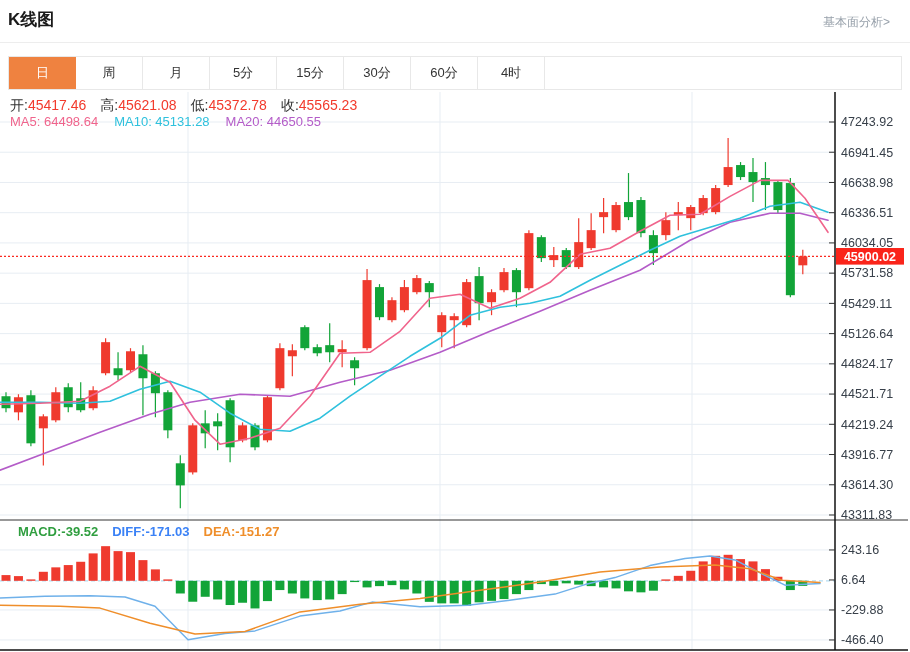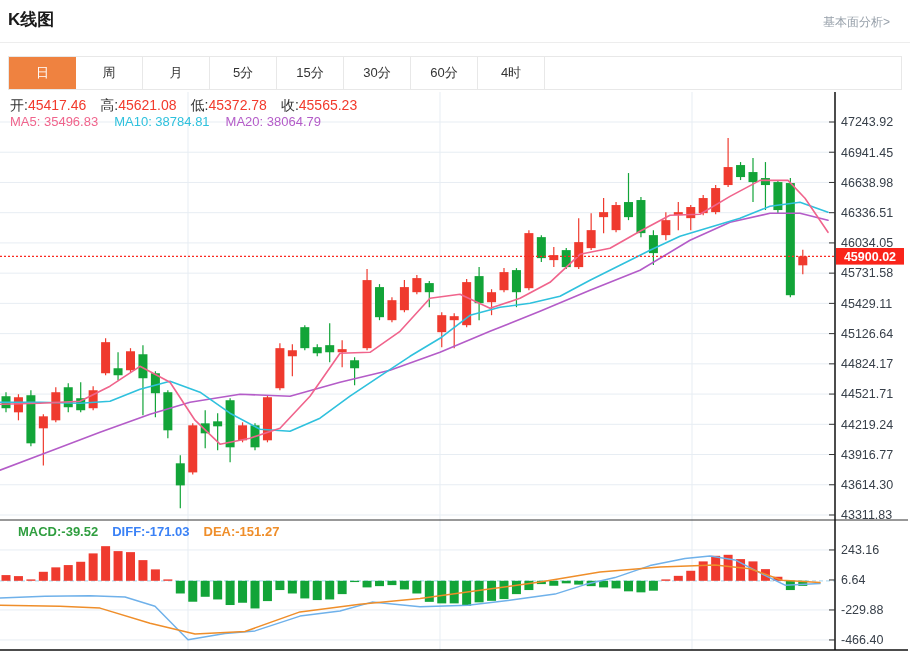--- a/index.html
+++ b/index.html
@@ -34,21 +34,21 @@
       <div class="tab">周</div>
       <div class="tab">月</div>
       <div class="tab">5分</div>
       <div class="tab">15分</div>
       <div class="tab">30分</div>
       <div class="tab">60分</div>
       <div class="tab">4时</div>
     </div>
 
   <div class="legend1"><span class="lab">开:</span><span class="val" style="color: rgb(242, 58, 44);">45417.46</span><span class="lab">高:</span><span class="val" style="color: rgb(242, 58, 44);">45621.08</span><span class="lab">低:</span><span class="val" style="color: rgb(242, 58, 44);">45372.78</span><span class="lab">收:</span><span class="val" style="color: rgb(242, 58, 44);">45565.23</span></div>
-  <div class="legend2"><span style="color: rgb(240, 100, 140);">MA5: 35496.83</span><span style="color: rgb(47, 193, 221);">MA10: 38784.81</span><span style="color: rgb(180, 92, 200);">MA20: 38064.79</span></div>
+  <div class="legend2"><span style="color: rgb(240, 100, 140);">MA5: 64498.64</span><span style="color: rgb(47, 193, 221);">MA10: 45131.28</span><span style="color: rgb(180, 92, 200);">MA20: 44650.55</span></div>
   <div class="macd-legend"><span style="color: rgb(47, 158, 63);">MACD:-39.52</span><span style="color: #3b82f6;">DIFF:-171.03</span><span style="color: rgb(239, 142, 42);">DEA:-151.27</span></div>
 
   <svg id="chart-svg" width="910" height="652" viewBox="0 0 910 652">
       <line x1="0" y1="122" x2="835" y2="122" stroke="#e7edf3" stroke-width="1"></line>
       <line x1="0" y1="152.23" x2="835" y2="152.23" stroke="#e7edf3" stroke-width="1"></line>
       <line x1="0" y1="182.46" x2="835" y2="182.46" stroke="#e7edf3" stroke-width="1"></line>
       <line x1="0" y1="212.69" x2="835" y2="212.69" stroke="#e7edf3" stroke-width="1"></line>
       <line x1="0" y1="242.92000000000002" x2="835" y2="242.92000000000002" stroke="#e7edf3" stroke-width="1"></line>
       <line x1="0" y1="273.15" x2="835" y2="273.15" stroke="#e7edf3" stroke-width="1"></line>
       <line x1="0" y1="303.38" x2="835" y2="303.38" stroke="#e7edf3" stroke-width="1"></line>

